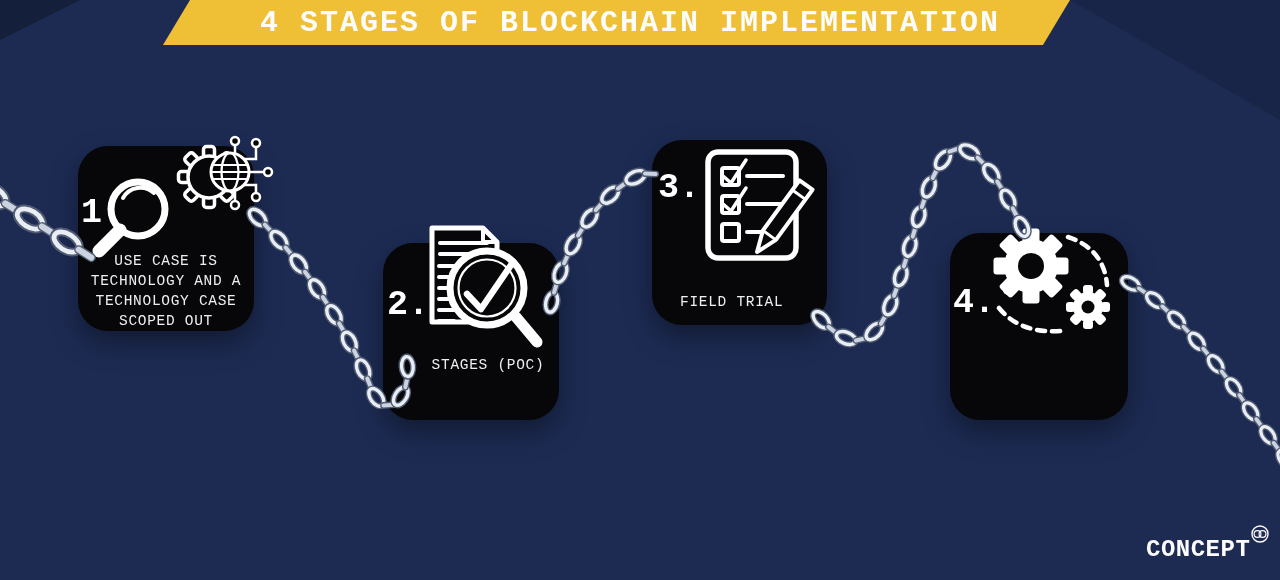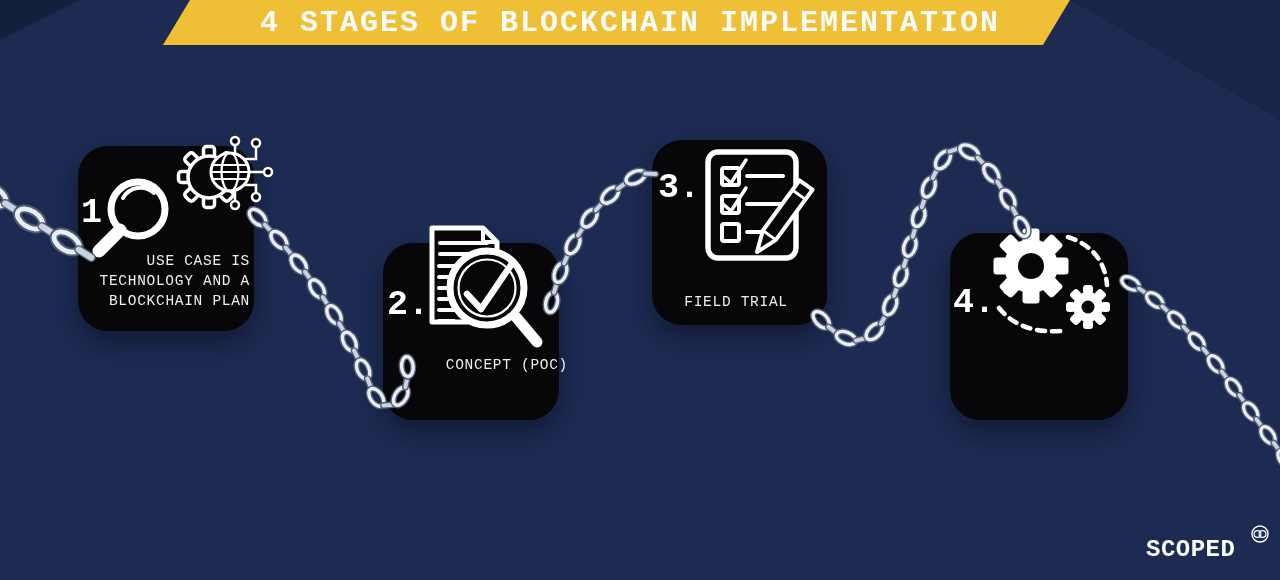--- a/index.html
+++ b/index.html
@@ -17,21 +17,21 @@
           white-space:nowrap;}
   .card{position:absolute;background:#070709;border-radius:30px;
         box-shadow:0 12px 28px rgba(0,0,0,.38);}
   #card1{left:78px;top:146px;width:176px;height:185px;}
   #card2{left:383px;top:243px;width:176px;height:177px;}
   #card3{left:652px;top:140px;width:175px;height:185px;}
   #card4{left:950px;top:233px;width:178px;height:187px;}
   .num{position:absolute;color:#fff;font-weight:bold;font-size:35px;line-height:1;}
   .icon{position:absolute;left:0;top:0;overflow:visible;}
   .label{position:absolute;color:#EDEEF0;font-size:14.5px;letter-spacing:.7px;line-height:20px;
-         text-align:right;font-weight:400;}
+         text-align:center;font-weight:400;}
   .label span{display:block;}
   #chain{position:absolute;left:0;top:0;z-index:20;pointer-events:none;}
   .card{z-index:10;}
   #logo{position:absolute;left:1146px;top:536px;color:#FCFCFC;font-weight:bold;font-size:24px;
         letter-spacing:.5px;z-index:5;}
   #logo-mark{position:absolute;left:1250px;top:524px;z-index:5;}
 </style>
 </head>
 <body>
 
@@ -78,21 +78,22 @@
         <circle cx="190" cy="26" r="4" stroke-width="2.5"></circle>
         <circle cx="178" cy="-3" r="4" stroke-width="2.5"></circle>
         <circle cx="178" cy="51" r="4" stroke-width="2.5"></circle>
         <circle cx="157" cy="-5" r="4" stroke-width="2.5"></circle>
         <circle cx="157" cy="59" r="4" stroke-width="2.5"></circle>
       </g>
     </svg>
     <div class="label" style="left:4px;top:105px;width:168px;">
       <span>USE CASE IS</span>
       <span>TECHNOLOGY AND A</span>
-      <span>BLOCKCHAIN PLAN</span>
+      <span>TECHNOLOGY CASE</span>
+      <span>SCOPED OUT</span>
     </div>
   </div>
 
   <div id="card2" class="card">
     <div class="num" style="left:4px;top:45px;">2.</div>
     <svg class="icon" width="176" height="177" viewBox="0 0 176 177">
       <path d="M 49,-15 H 100 L 114,-1 V 79 H 49 Z" fill="#070709" stroke="#fff" stroke-width="5" stroke-linejoin="round"></path>
       <path d="M 100,-15 V -1 H 114" fill="none" stroke="#fff" stroke-width="4" stroke-linejoin="round"></path>
       <g stroke="#fff" stroke-width="4" stroke-linecap="round">
         <line x1="57" y1="0" x2="104" y2="0"></line>
@@ -103,21 +104,21 @@
         <line x1="56" y1="56" x2="71" y2="56"></line>
         <line x1="56" y1="67" x2="71" y2="67"></line>
         <line x1="56" y1="78" x2="71" y2="78"></line>
       </g>
       <circle cx="104" cy="45" r="37" fill="#070709" stroke="#fff" stroke-width="7"></circle>
       <circle cx="104" cy="45" r="28.5" fill="none" stroke="#fff" stroke-width="2.2"></circle>
       <path d="M 84,51 L 98,66 L 128,22" fill="none" stroke="#fff" stroke-width="6.5" stroke-linecap="round" stroke-linejoin="round"></path>
       <line x1="133" y1="74" x2="154" y2="99" stroke="#fff" stroke-width="11" stroke-linecap="round"></line>
     </svg>
     <div class="label" style="left:25px;top:112px;width:160px;line-height:21px;">
-      <span>CONCEPT (POC)</span>
+      <span>STAGES (POC)</span>
     </div>
   </div>
 
   <div id="card3" class="card">
     <div class="num" style="left:6px;top:31px;">3.</div>
     <svg class="icon" width="175" height="185" viewBox="0 0 175 185">
       <rect x="56" y="12" width="88" height="106" rx="10" fill="#070709" stroke="#fff" stroke-width="5.5"></rect>
       <g fill="#070709" stroke="#fff" stroke-width="4">
         <rect x="70" y="28" width="17" height="17" rx="2"></rect>
         <rect x="70" y="56" width="17" height="17" rx="2"></rect>
@@ -129,21 +130,21 @@
         <line x1="95" y1="92" x2="123" y2="92"></line>
       </g>
       <g fill="none" stroke="#fff" stroke-width="3.5" stroke-linecap="round" stroke-linejoin="round">
         <path d="M 71,36 L 79,43 L 94,20"></path>
         <path d="M 71,64 L 79,71 L 94,48"></path>
       </g>
       <path d="M 147.5,40.3 L 160.5,49.7 L 123.9,99.9 L 105,112 L 110.9,90.5 Z" fill="#070709" stroke="#fff" stroke-width="4" stroke-linejoin="round"></path>
       <line x1="140.4" y1="50" x2="153.4" y2="59.4" stroke="#fff" stroke-width="3"></line>
       <line x1="110.9" y1="90.5" x2="123.9" y2="99.9" stroke="#fff" stroke-width="3"></line>
     </svg>
-    <div class="label" style="left:9px;top:152px;width:150px;text-align:center;">
+    <div class="label" style="left:28px;top:152px;width:150px;text-align:left;">
       <span>FIELD TRIAL</span>
     </div>
   </div>
 
   <div id="card4" class="card">
     <div class="num" style="left:3px;top:53px;">4.</div>
     <svg class="icon" width="178" height="187" viewBox="0 0 178 187">
       <g fill="none" stroke="#fff" stroke-width="4.5" stroke-linecap="round" stroke-dasharray="8 7">
         <path d="M 118,4 Q 154,16 157,52"></path>
         <path d="M 49,75 Q 70,101 112,98"></path>
@@ -453,20 +454,20 @@
       </g>
       <g transform="translate(1276.658935546875 446.90611267089844) rotate(54.1)">
         <rect x="-7.6000000000000005" y="-2.5650000000000004" width="15.200000000000001" height="5.130000000000001" rx="2.5650000000000004" fill="#CBD3E0" stroke="#515C73" stroke-width="1.4"></rect>
       </g>
       <g transform="translate(1285.0335083007812 458.62611389160156) rotate(54.9)">
         <ellipse cx="0" cy="0" rx="9.5" ry="5.51" fill="none" stroke="#515C73" stroke-width="5.89"></ellipse>
         <ellipse cx="0" cy="0" rx="9.5" ry="5.51" fill="none" stroke="#E9EDF4" stroke-width="3.2300000000000004"></ellipse>
       </g>
     </svg>
 
-  <div id="logo">SCOPED</div>
+  <div id="logo">CONCEPT</div>
   <svg id="logo-mark" width="20" height="20" viewBox="0 0 20 20">
     <circle cx="10" cy="10" r="8" fill="none" stroke="#FCFCFC" stroke-width="1.4"></circle>
     <circle cx="7.5" cy="10" r="3.4" fill="none" stroke="#FCFCFC" stroke-width="1.2"></circle>
     <circle cx="12.5" cy="10" r="3.4" fill="none" stroke="#FCFCFC" stroke-width="1.2"></circle>
   </svg>
 
 </div>
 
 </body></html>

